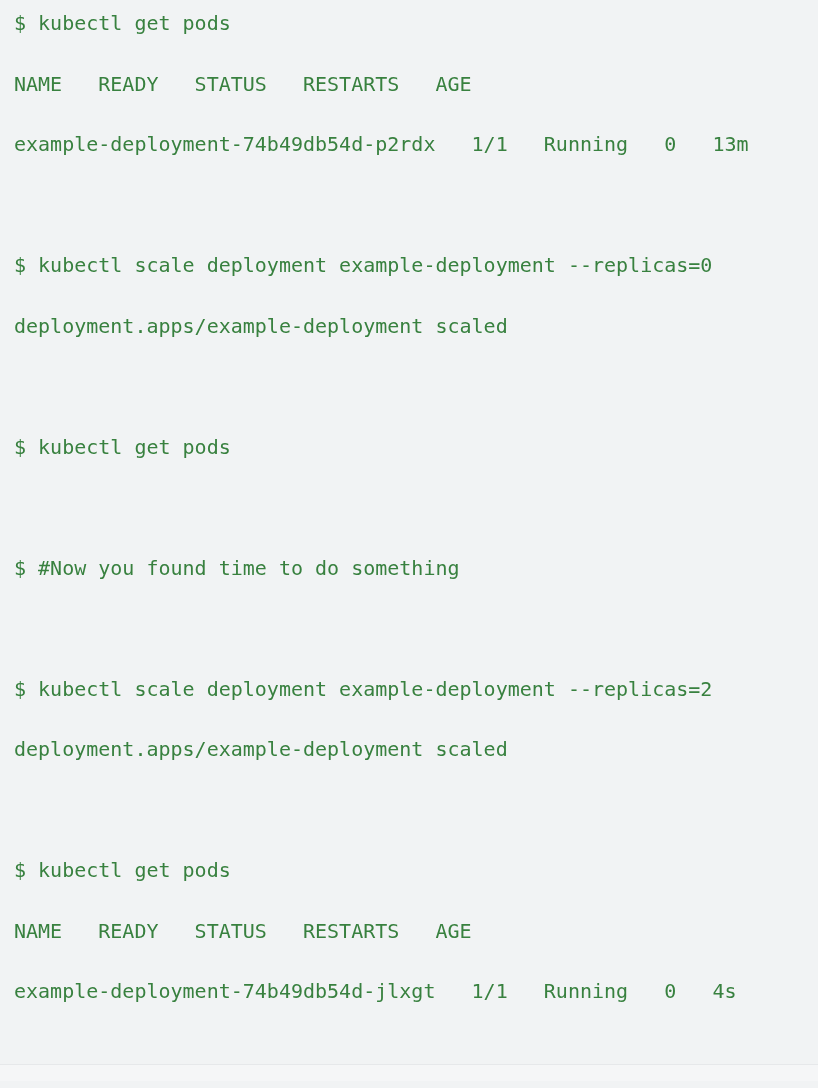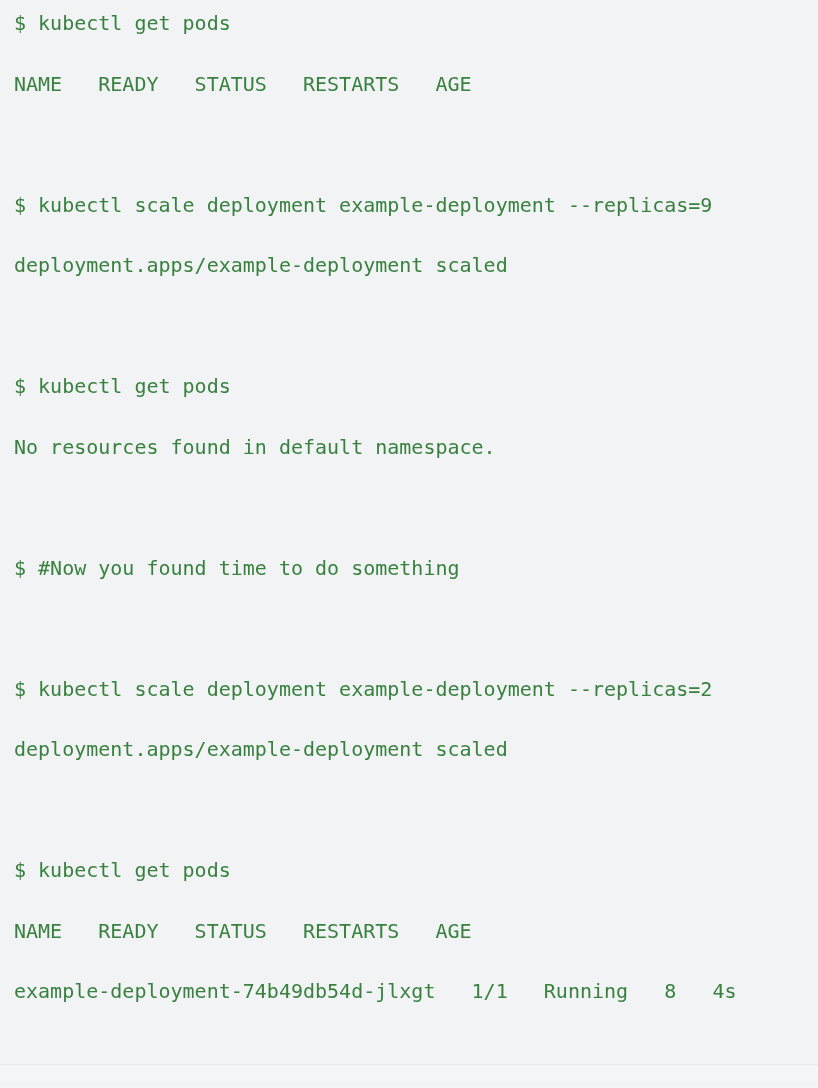--- a/index.html
+++ b/index.html
@@ -49,30 +49,30 @@
     border-top: 1px solid var(--footer-border);
   }
 </style>
 </head>
 <body>
 
 <div class="terminal">
   <div class="terminal-output">
       <div class="line">$ kubectl get pods</div>
       <div class="line">NAME   READY   STATUS   RESTARTS   AGE</div>
+      <div class="line">example-deployment-74b49db54d-p2rdx   1/1   Running   0   13m</div>
       <div class="line"></div>
-      <div class="line">$ kubectl scale deployment example-deployment --replicas=9</div>
+      <div class="line">$ kubectl scale deployment example-deployment --replicas=0</div>
       <div class="line">deployment.apps/example-deployment scaled</div>
       <div class="line"></div>
       <div class="line">$ kubectl get pods</div>
-      <div class="line">No resources found in default namespace.</div>
       <div class="line"></div>
       <div class="line">$ #Now you found time to do something</div>
       <div class="line"></div>
       <div class="line">$ kubectl scale deployment example-deployment --replicas=2</div>
       <div class="line">deployment.apps/example-deployment scaled</div>
       <div class="line"></div>
       <div class="line">$ kubectl get pods</div>
       <div class="line">NAME   READY   STATUS   RESTARTS   AGE</div>
-      <div class="line">example-deployment-74b49db54d-jlxgt   1/1   Running   8   4s</div>
+      <div class="line">example-deployment-74b49db54d-jlxgt   1/1   Running   0   4s</div>
     </div>
   <div class="terminal-bottom-edge"></div>
 </div>
 
 </body></html>

